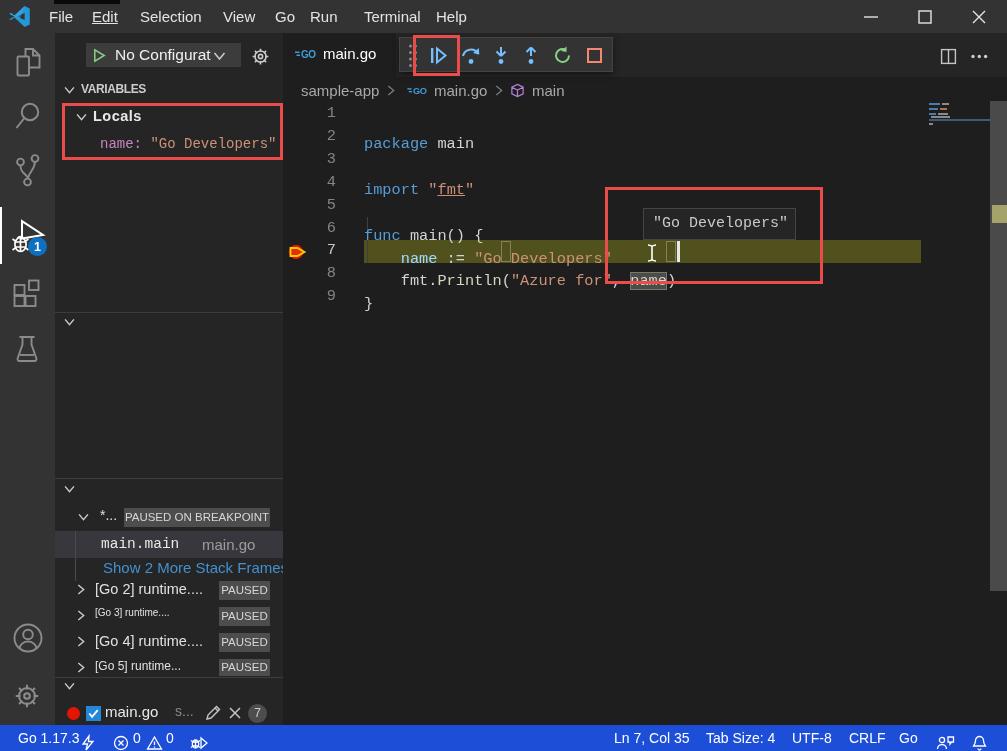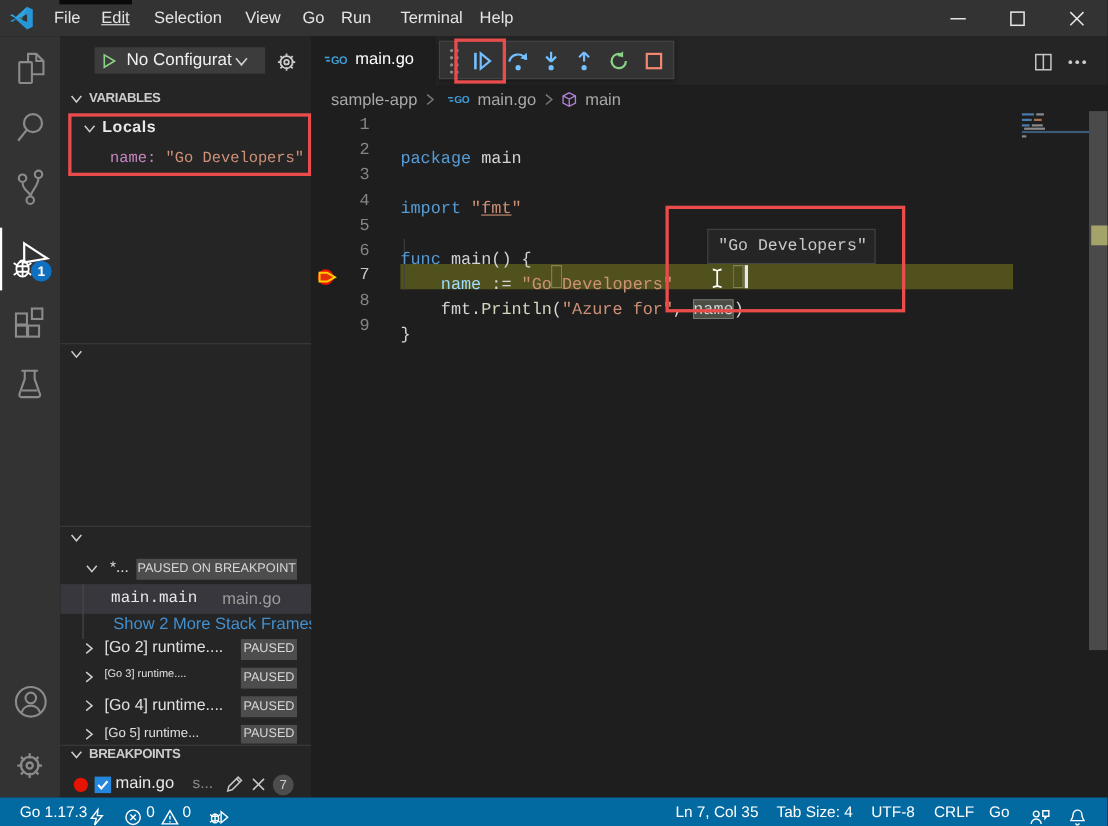--- a/index.html
+++ b/index.html
@@ -18,21 +18,21 @@
 
   
   #sidebar { left:55px; top:33px; width:228px; height:692px; background:#252526; color:#cccccc; }
   .sect-head { position:absolute; left:0; width:228px; font-size:12px; font-weight:bold; letter-spacing:-0.4px; color:#cccccc; }
   .divider { position:absolute; left:0; width:228px; height:1px; background:#3c3c3c; }
 
   
   #editor { left:283px; top:33px; width:724px; height:692px; background:#1e1e1e; }
 
   
-  #statusbar { left:0; top:725px; width:1007px; height:26px; background:#0369a1; color:#ffffff; font-size:14px; }
+  #statusbar { left:0; top:725px; width:1007px; height:26px; background:#1d4ed8; color:#ffffff; font-size:14px; }
   .sb { position:absolute; top:0; height:26px; line-height:26px; }
 </style>
 </head>
 <body>
   <div class="abs" id="titlebar">
     <div style="position:absolute;left:54px;top:0;width:66px;height:4px;background:#0a0a0a;"></div>
     <svg style="position:absolute;left:9px;top:6px;" width="21" height="21" viewBox="0 0 100 100">
       <path fill="#2596d6" fill-rule="evenodd" d="M99 12.4 L74.3 0.5 L25.5 45.3 L10.6 33.6 L0.9 37.2 L25.5 50 L0.9 62.8 L10.6 66.4 L25.5 54.7 L74.3 99.5 L99 87.6 Z M74.3 66.5 L37.1 50 L74.3 33.5 Z"></path>
       <path fill="#3daee8" d="M74.3 0.5 L25.5 45.3 L10.6 33.6 L0.9 37.2 L50 62 Z" opacity=".55"></path>
     </svg>
@@ -186,21 +186,20 @@
     <svg style="position:absolute;left:22px;top:629px;" width="8" height="11" viewBox="0 0 9 12">
       <path d="M1.5 1 L7.5 6 L1.5 11" fill="none" stroke="#cccccc" stroke-width="1.6"></path>
     </svg>
     <div style="position:absolute;left:40px;top:626px;font-size:12px;color:#e0e0e0;height:18px;overflow:hidden;">[Go 5] runtime...</div>
     <div style="position:absolute;left:164px;top:626px;width:51px;height:17px;background:#4d4d4d;color:#d6d6d6;font-size:11.5px;text-align:center;line-height:17px;overflow:hidden;">PAUSED</div>
 
     <div class="divider" style="top:644px;"></div>
     <svg style="position:absolute;left:9px;top:649px;" width="11" height="8" viewBox="0 0 12 9">
       <path d="M1 1.5 L6 7.5 L11 1.5" fill="none" stroke="#cccccc" stroke-width="1.6"></path>
     </svg>
-    <div class="sect-head" style="left:26px;top:645px;">BREAKPOINTS</div>
     <div style="position:absolute;left:12px;top:674px;width:13px;height:13px;border-radius:50%;background:#e51400;"></div>
     <div style="position:absolute;left:31px;top:673px;width:15px;height:15px;background:#2587db;color:#fff;">
       <svg width="15" height="15" viewBox="0 0 16 16">
         <path d="M3.5 8 L6.5 11.5 L12.5 4.5" fill="none" stroke="#ffffff" stroke-width="2"></path>
       </svg>
     </div>
     <div style="position:absolute;left:50px;top:670px;font-size:15px;color:#e8e8e8;">main.go</div>
     <div style="position:absolute;left:120px;top:670px;font-size:14px;color:#8a8a8a;">s...</div>
     <svg style="position:absolute;left:150px;top:672px;" width="16" height="16" viewBox="0 0 16 16">
       <path d="M2 14 l1-4 8.5-8.5 3 3 L6 13 Z M10 3 l3 3" fill="none" stroke="#c5c5c5" stroke-width="1.4"></path>

